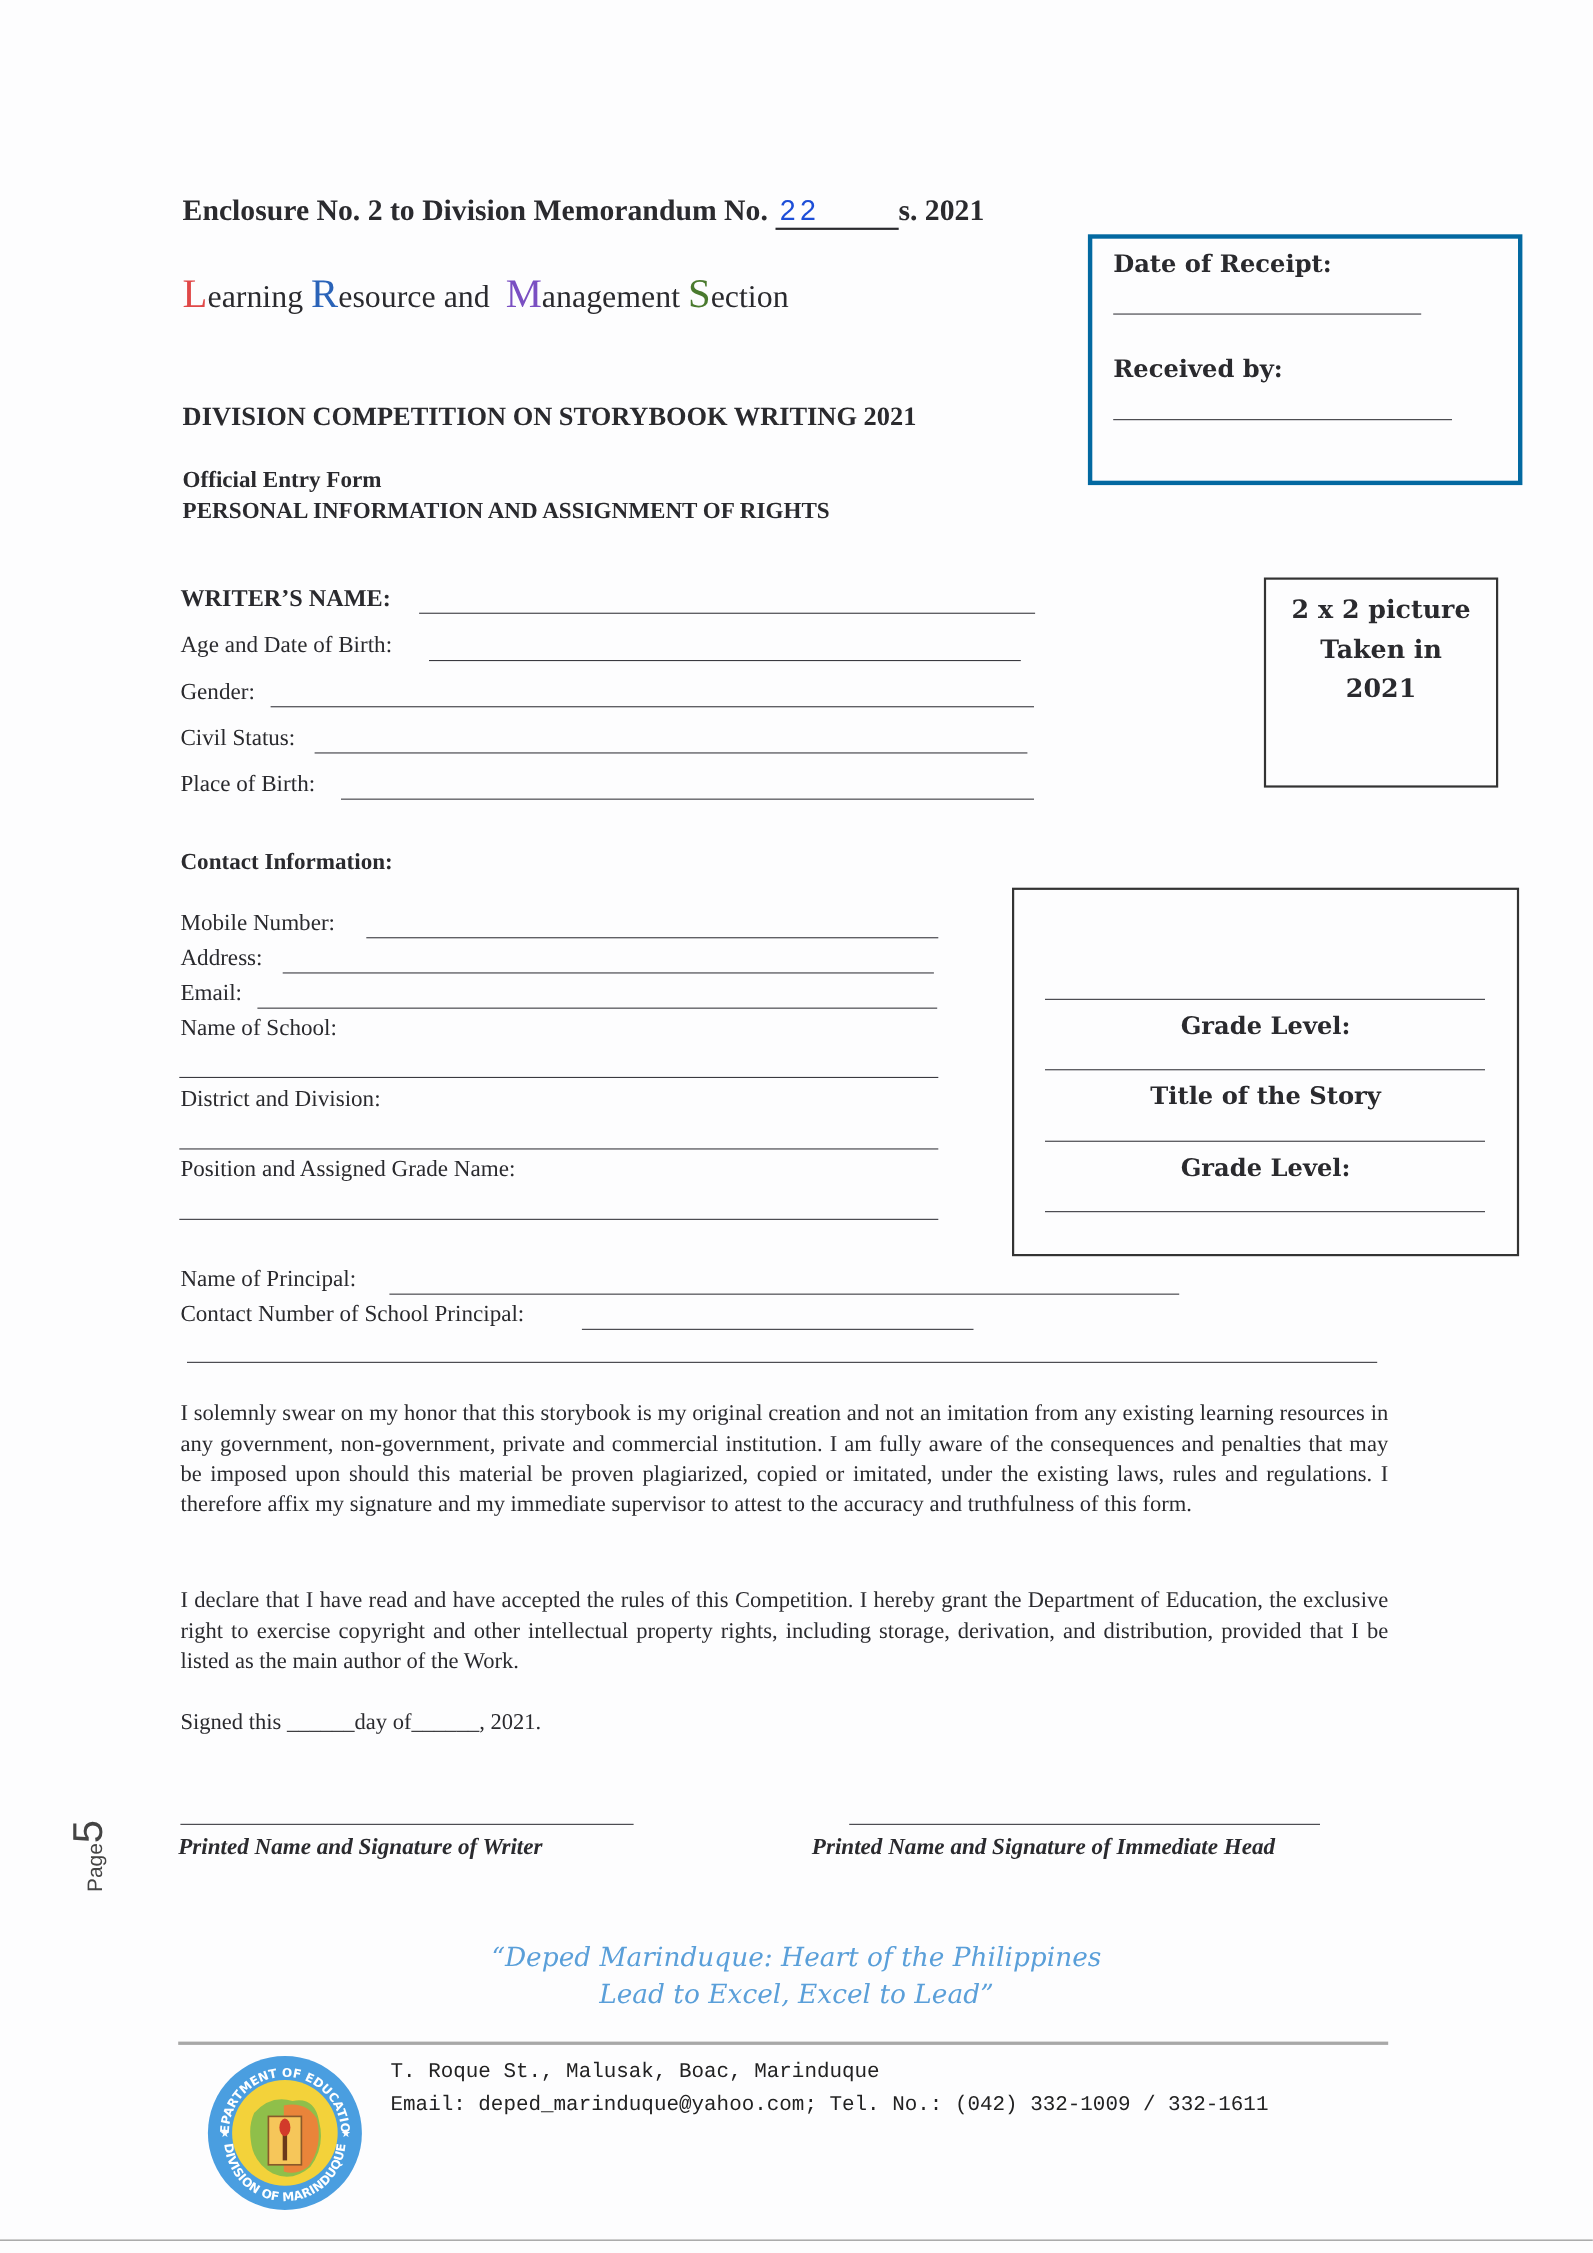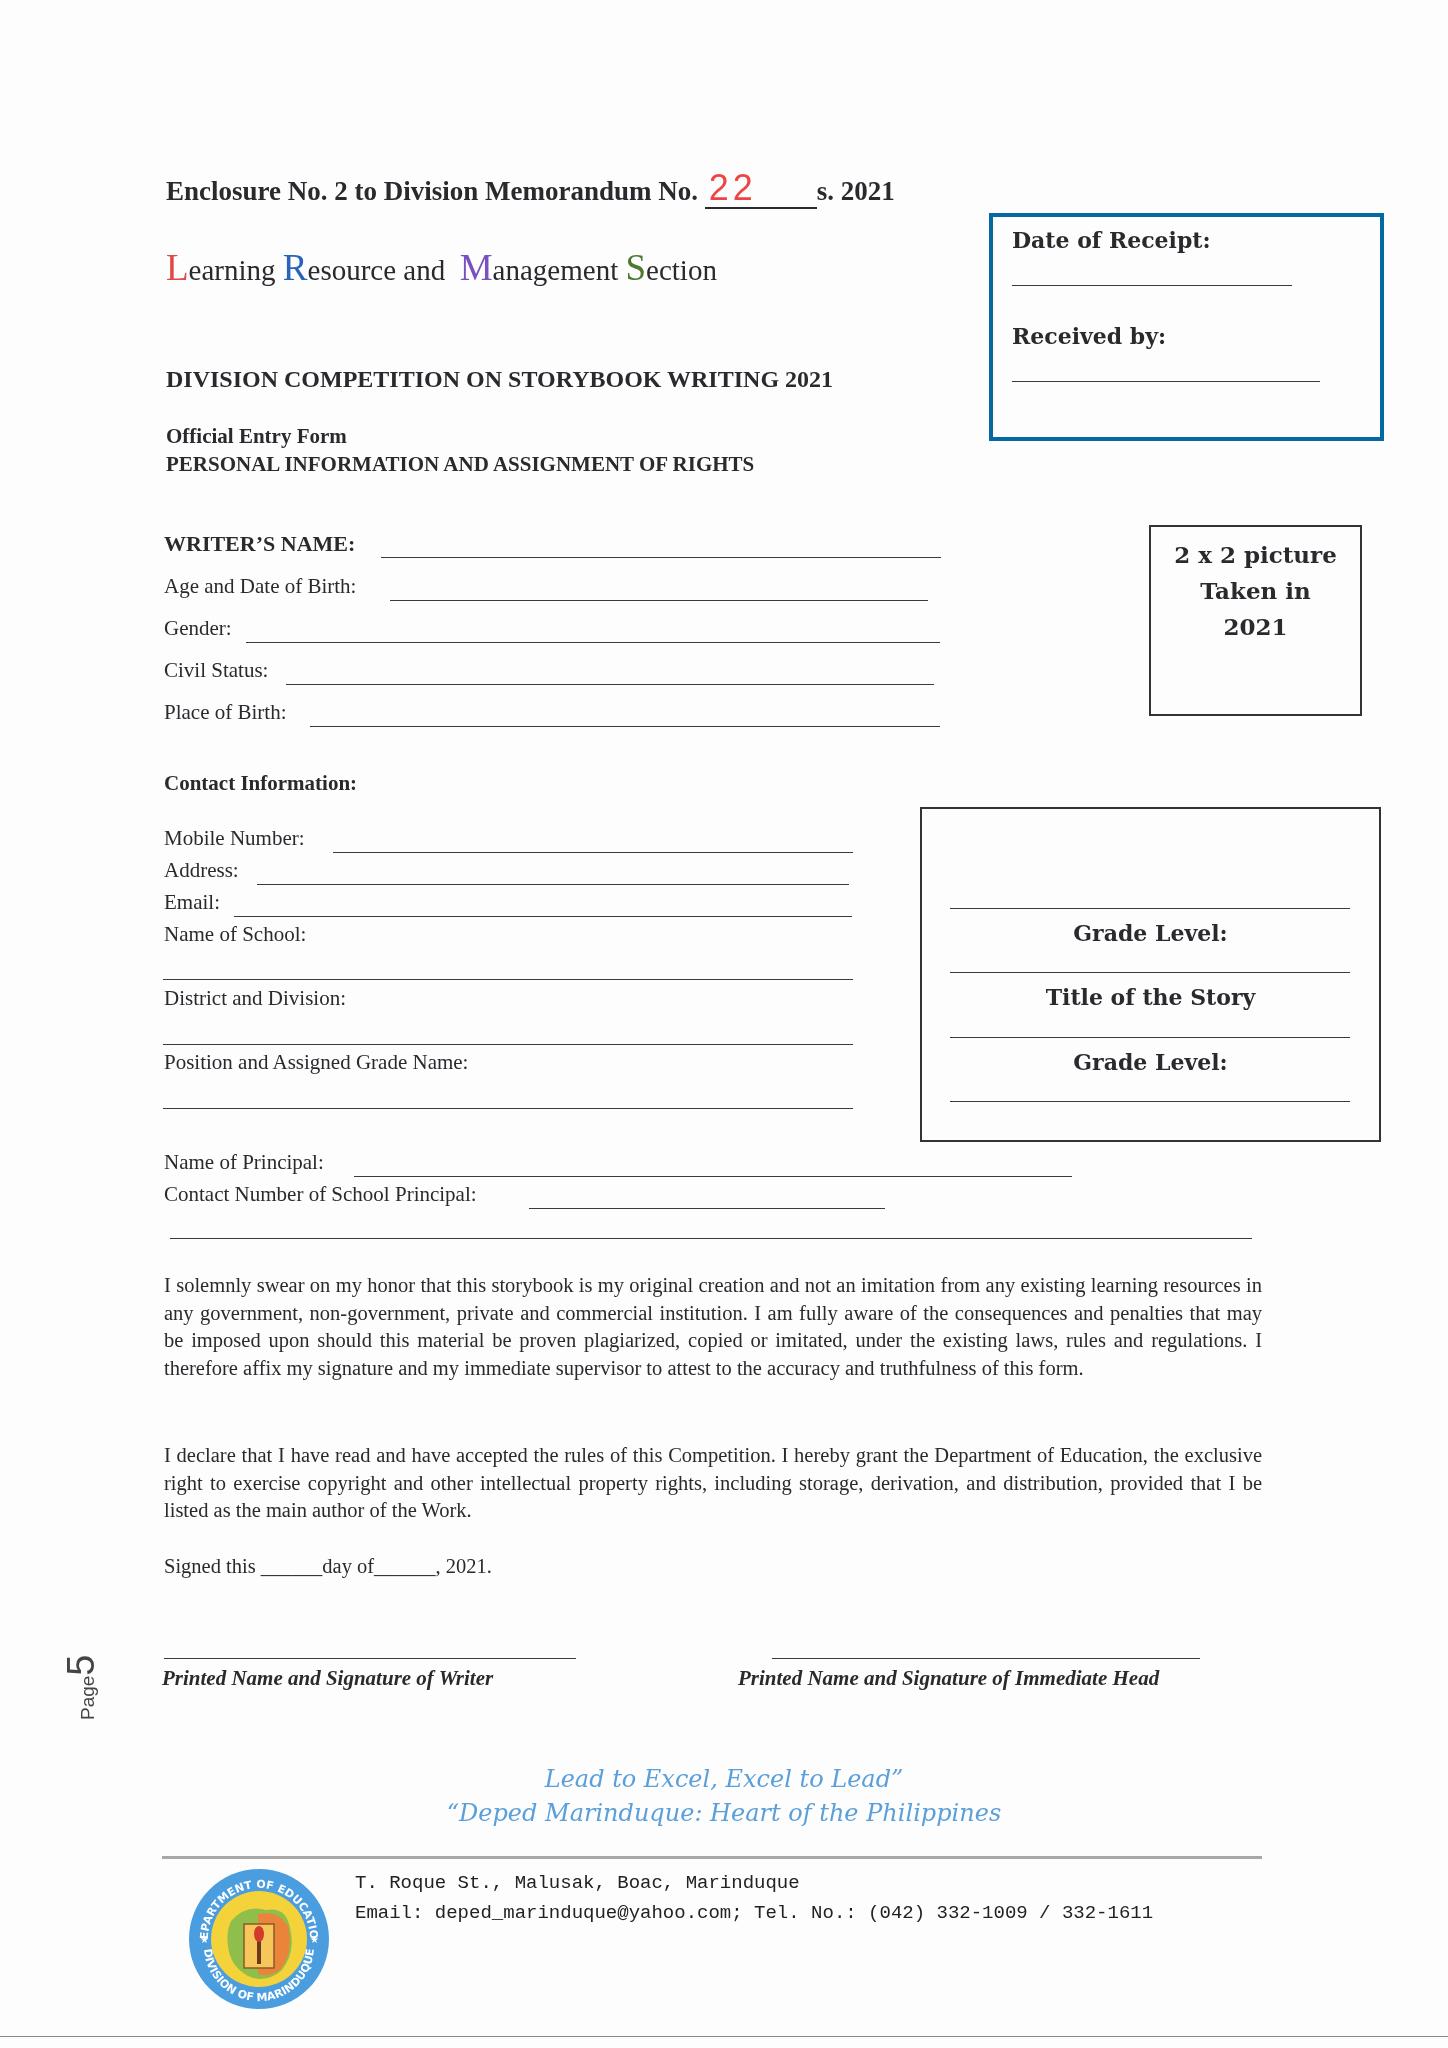--- a/index.html
+++ b/index.html
@@ -8,21 +8,21 @@
     background: #fdfdfe;
     font-family: "Liberation Serif", serif;
     color: #2a2a2e;
   }
   .abs { position: absolute; }
   .line { position: absolute; height: 0; border-bottom: 1.5px solid #3a3a40; }
 
   
   #enclosure { left: 166px; top: 176px; font-size: 27px; font-weight: bold; white-space: nowrap; }
   #enclosure .memo-blank { display: inline-block; width: 108px; border-bottom: 2px solid #2a2a2e; text-align: left; padding-left: 4px; }
-  #enclosure .memo-no { color: #ef4444; font-weight: normal; font-family: "Liberation Sans", sans-serif; font-size: 36px; letter-spacing: 4px; line-height: 20px; }
+  #enclosure .memo-no { color: #1d4ed8; font-weight: normal; font-family: "Liberation Sans", sans-serif; font-size: 26px; letter-spacing: 4px; line-height: 20px; }
   #section-title { left: 166px; top: 246px; font-size: 29px; white-space: nowrap; }
   .cap { font-size: 37px; }
 
   #comp-title { left: 166px; top: 366px; font-size: 24px; font-weight: bold; }
   #form-name { left: 166px; top: 424px; font-size: 21px; font-weight: bold; }
   #form-sub { left: 166px; top: 452px; font-size: 21px; font-weight: bold; }
 
   
   #receipt-box { left: 989px; top: 213px; width: 387px; height: 220px; border: 4px solid #0369a1; }
   #receipt-box .lbl { position: absolute; left: 19px; font-size: 26px; font-weight: bold; font-family: "DejaVu Serif", serif; font-size: 22px; }
@@ -142,22 +142,22 @@
 <div class="sig-label" style="left:162px; top:1666px;">Printed Name and Signature of Writer</div>
 
 <div class="line" style="left:772px; top:1658px; width:428px;"></div>
 <div class="sig-label" style="left:738px; top:1666px;">Printed Name and Signature of Immediate Head</div>
 
 <div id="page-num" class="abs">
   <span>Page</span><span class="n">5</span>
 </div>
 
 <div id="motto" class="abs">
+  <div>“Deped Marinduque: Heart of the Philippines</div>
   <div>Lead to Excel, Excel to Lead”</div>
-  <div>“Deped Marinduque: Heart of the Philippines</div>
 </div>
 
 <div id="footer-rule" class="abs"></div>
 
 <div class="abs" style="left:186px; top:1866px; width:146px; height:146px;">
   <svg width="146" height="146" viewBox="0 0 146 146">
     <defs>
       <path id="arcTop" d="M 22 73 A 51 51 0 0 1 124 73"></path>
       <path id="arcBot" d="M 18 80 A 55 55 0 0 0 128 80"></path>
     </defs>

